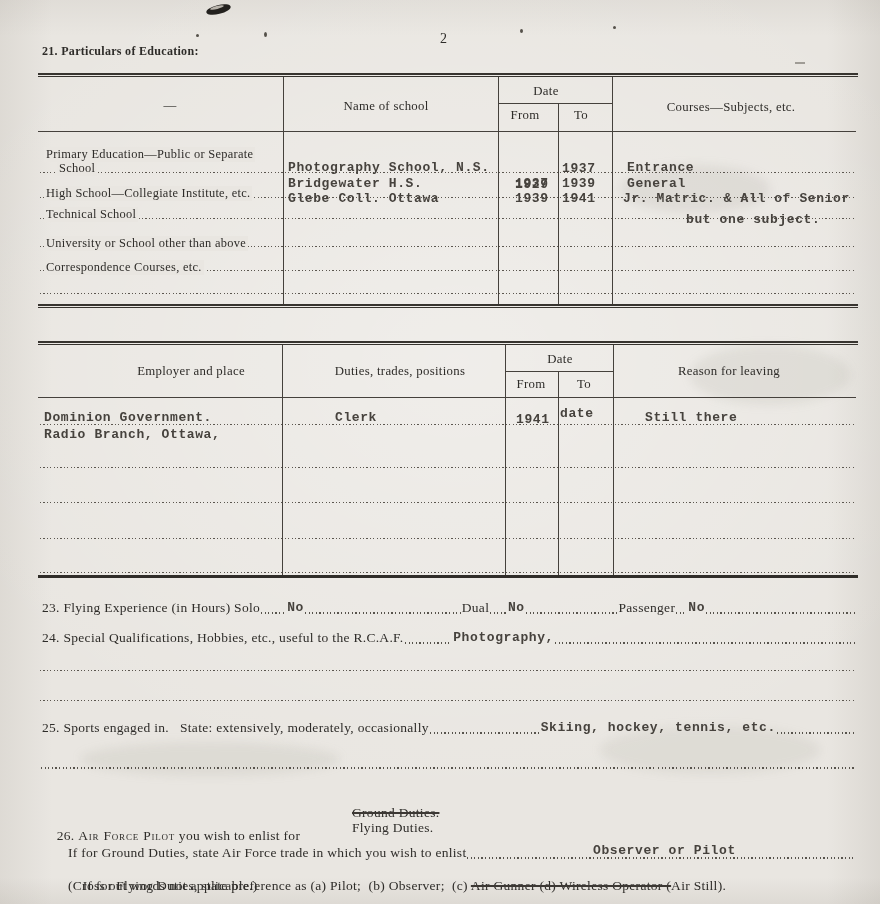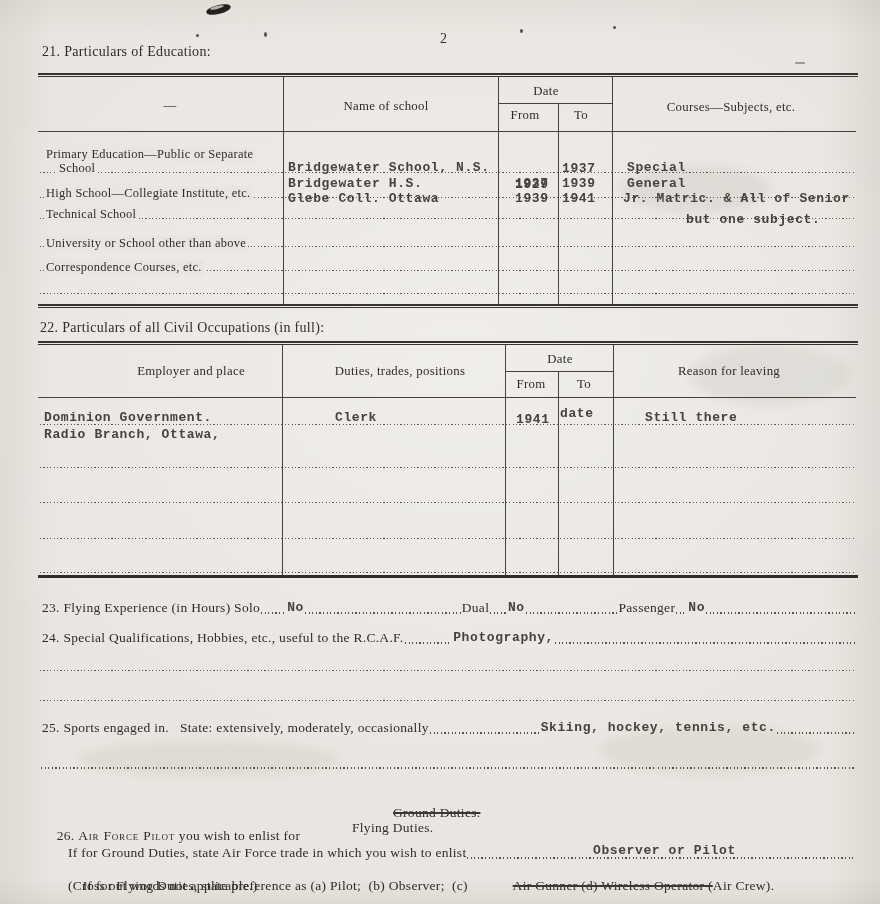--- a/index.html
+++ b/index.html
@@ -7,35 +7,35 @@
     position:relative;width:880px;height:904px;overflow:hidden;
     background:
       radial-gradient(90% 70% at 52% 40%, rgba(255,255,255,0.30), transparent 70%),
       linear-gradient(90deg, rgba(120,112,100,0.10), transparent 6%, transparent 94%, rgba(120,112,100,0.12)),
       linear-gradient(180deg, rgba(120,112,100,0.08), transparent 4%, transparent 97%, rgba(120,112,100,0.10)),
       #e9e6e1;
     font-family:"Liberation Serif","DejaVu Serif",serif;
   }
   .print{position:absolute;font-family:"Liberation Serif","DejaVu Serif",serif;font-size:13.5px;color:#2e2c29;white-space:pre;letter-spacing:.3px;}
   .pi{font-family:"Liberation Serif","DejaVu Serif",serif;font-size:13.5px;color:#2e2c29;white-space:pre;letter-spacing:.3px;}
-  .title{font-size:14px;}
+  .title{font-size:12px;font-weight:bold;}
   .lbl{font-size:12.4px;background:#e9e6e1;padding:0 2px;}
   .hdr{font-size:12.8px;transform:translateX(-50%);}
   .type{position:absolute;font-family:"Liberation Mono","DejaVu Sans Mono",monospace;font-size:13px;font-weight:bold;color:#46423d;white-space:pre;letter-spacing:.6px;}
   .ti{font-family:"Liberation Mono","DejaVu Sans Mono",monospace;font-size:13px;font-weight:bold;color:#46423d;white-space:pre;letter-spacing:.6px;position:relative;top:-1px;}
   .fl{position:absolute;display:flex;align-items:baseline;height:17px;}
   .dotfill{flex-basis:0;flex-shrink:1;align-self:flex-end;height:2px;margin:0 1px 3px 1px;
     background-image:repeating-linear-gradient(90deg,#57534c 0 1.2px,transparent 1.2px 3.6px);}
   .dotrow{position:absolute;height:1.4px;
     background-image:repeating-linear-gradient(90deg,#5b564f 0 1.2px,transparent 1.2px 3.4px);}
   .vl{position:absolute;width:1.4px;background:#45413c;}
   .hl{position:absolute;height:1.4px;background:#45413c;}
   .dbl{position:absolute;height:4px;border-top:2px solid #37342f;border-bottom:1px solid #37342f;box-sizing:border-box;}
   .thick{position:absolute;height:3px;background:#302d29;}
-  .strike{text-decoration:line-through;text-decoration-thickness:1.6px;text-decoration-color:#3c3834;margin-left:41px;}
+  .strike{text-decoration:line-through;text-decoration-thickness:1.6px;text-decoration-color:#3c3834;}
   .sc{font-variant:small-caps;letter-spacing:.8px;}
   .ghost{position:absolute;border-radius:50%;filter:blur(5px);}
   .blob{position:absolute;background:#23211e;border-radius:50%;}
   .speck{position:absolute;background:#55514a;border-radius:50%;}
 </style>
 </head>
 <body>
 
 <div id="page">
 
@@ -74,42 +74,41 @@
   <div class="hl" style="left:498px;top:103px;width:114px;"></div>
   <div class="hl" style="left:38px;top:131px;width:818px;"></div>
 
   <div class="print lbl" style="left:44px;top:147px;">Primary Education—Public or Separate</div>
   <div class="print lbl" style="left:57px;top:161px;">School</div>
   <div class="print lbl" style="left:44px;top:186px;">High School—Collegiate Institute, etc.</div>
   <div class="print lbl" style="left:44px;top:207px;">Technical School</div>
   <div class="print lbl" style="left:44px;top:236px;">University or School other than above</div>
   <div class="print lbl" style="left:44px;top:260px;">Correspondence Courses, etc.</div>
 
-  <div class="type" style="left:288px;top:160px;">Bridgewater School, N.S.</div>
+  <div class="type" style="left:288px;top:160px;">Photography School, N.S.</div>
   <div class="type" style="left:288px;top:176px;">Bridgewater H.S.</div>
   <div class="type" style="left:288px;top:191px;">Glebe Coll. Ottawa</div>
   <div class="type" style="left:515px;top:177px;">1929</div>
   <div class="type" style="left:515px;top:176px;">1937</div>
   <div class="type" style="left:515px;top:191px;">1939</div>
   <div class="type" style="left:562px;top:161px;">1937</div>
   <div class="type" style="left:562px;top:176px;">1939</div>
   <div class="type" style="left:562px;top:191px;">1941</div>
-  <div class="type" style="left:627px;top:160px;">Special</div>
+  <div class="type" style="left:627px;top:160px;">Entrance</div>
   <div class="type" style="left:627px;top:176px;">General</div>
   <div class="type" style="left:623px;top:191px;">Jr. Matric. &amp; All of Senior</div>
   <div class="type" style="left:686px;top:212px;text-align:right;">but one subject.</div>
 
   <div class="vl" style="left:283px;top:77px;height:229px;"></div>
   <div class="vl" style="left:498px;top:77px;height:229px;"></div>
   <div class="vl" style="left:558px;top:103px;height:203px;"></div>
   <div class="vl" style="left:612px;top:77px;height:229px;"></div>
 
   <div class="dbl" style="left:38px;top:304px;width:820px;"></div>
 
-  <div class="print title" style="left:40px;top:320px;">22. Particulars of all Civil Occupations (in full):</div>
 
   <div class="dbl" style="left:38px;top:341px;width:820px;"></div>
 
   <div class="dotrow" style="left:40px;top:424px;width:816px;"></div>
   <div class="dotrow" style="left:40px;top:467px;width:816px;"></div>
   <div class="dotrow" style="left:40px;top:502px;width:816px;"></div>
   <div class="dotrow" style="left:40px;top:538px;width:816px;"></div>
   <div class="dotrow" style="left:40px;top:572px;width:816px;"></div>
 
   <div class="print hdr" style="left:191px;top:364px;">Employer and place</div>
@@ -178,17 +177,17 @@
   <div class="print strike" style="left:352px;top:805px;">Ground Duties.</div>
   <div class="print" style="left:352px;top:820px;">Flying Duties.</div>
 
   <div class="fl" style="left:68px;right:24px;top:845px;">
     <span class="pi">If for Ground Duties, state Air Force trade in which you wish to enlist</span>
     <span class="dotfill" style="flex-grow:300;"></span>
   </div>
   <div class="type" style="left:593px;top:843px;">Observer or Pilot</div>
 
   <div class="print" style="left:68px;top:862px;">
-    <span>If for Flying Duties, state preference as (a) Pilot;  (b) Observer;  (c) </span><span class="strike">Air Gunner (d) Wireless Operator (</span><span>Air Crew).</span>
+    <span>If for Flying Duties, state preference as (a) Pilot;  (b) Observer;  (c) </span><span class="strike">Air Gunner (d) Wireless Operator (</span><span>Air Still).</span>
   </div>
   <div class="print" style="left:68px;top:878px;">(Cross out words not applicable.)</div>
 
 </div>
 
 </body></html>

